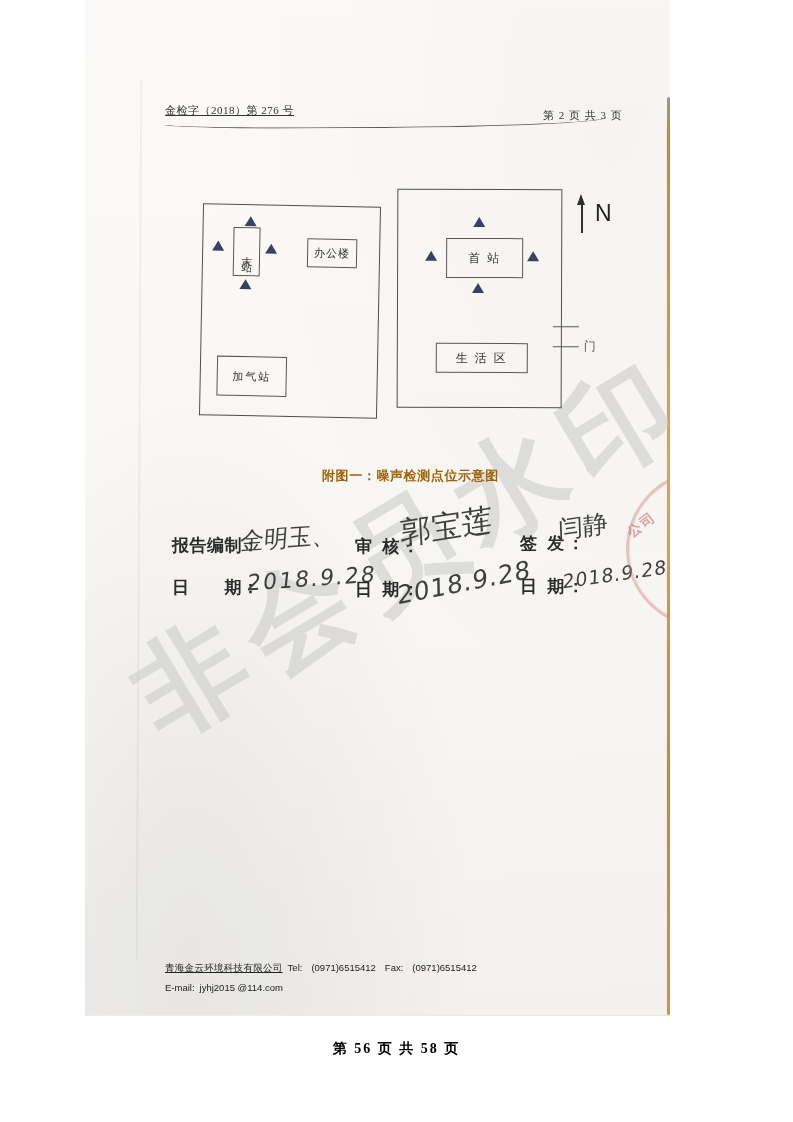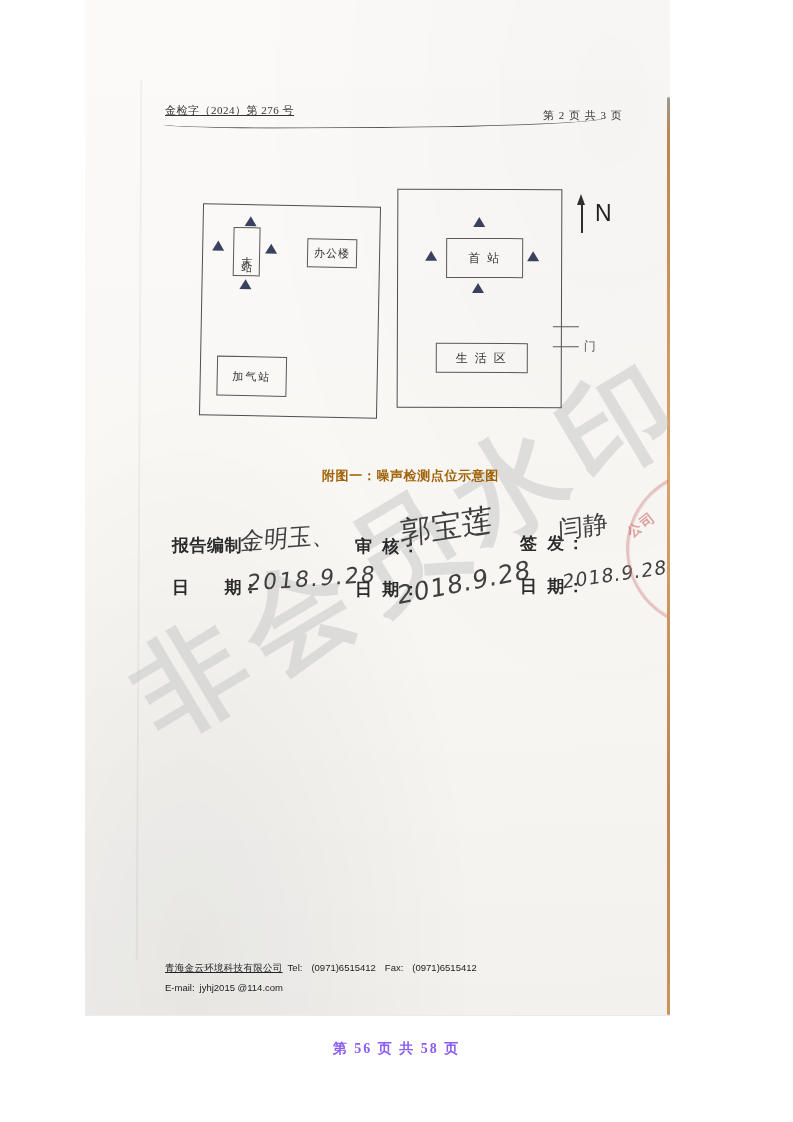--- a/index.html
+++ b/index.html
@@ -123,32 +123,32 @@
   
   .footer-line{left:165px;font-size:9.5px;color:#222;font-family:"Liberation Sans",sans-serif;white-space:nowrap;}
   .f1{top:962px;}
   .f2{top:982px;}
   .footer-line .company{text-decoration:underline;font-family:Liberation Mono, monospace;letter-spacing:0.3px;}
   .footer-line .gap{margin-left:9px;}
   .footer-line .gap-s{margin-left:5px;}
 
   
   .pager{left:0;right:0;top:1040px;text-align:center;font-size:14px;font-weight:600;
-    letter-spacing:2px;color:#8b5cf6;font-family:"Liberation Serif",serif;}
+    letter-spacing:2px;color:#000000;font-family:"Liberation Serif",serif;}
 </style>
 </head>
 <body>
 
 <div class="abs paper"></div>
 <div class="abs crease"></div>
 <div class="abs paper-edge"></div>
 
 <div class="abs watermark">非会员水印</div>
 
-<div class="abs z2 hdr-left">金检字（2024）第 276 号</div>
+<div class="abs z2 hdr-left">金检字（2018）第 276 号</div>
 <div class="abs z2 hdr-right">第 2 页 共 3 页</div>
 <div class="abs z2 hdr-rule"></div>
 
 <div class="abs z2 arrow-head"></div>
 <div class="abs z2 arrow-stem"></div>
 <div class="abs z2 n-label">N</div>
 
 <div class="abs z2 yard yard-left">
   <div class="tri tl-top"></div>
   <div class="tri tl-left"></div>

